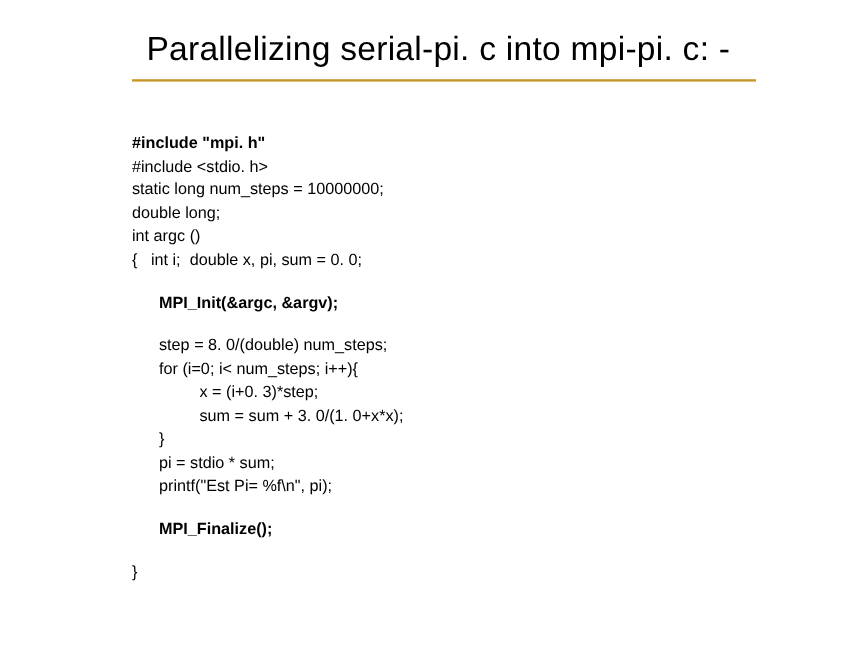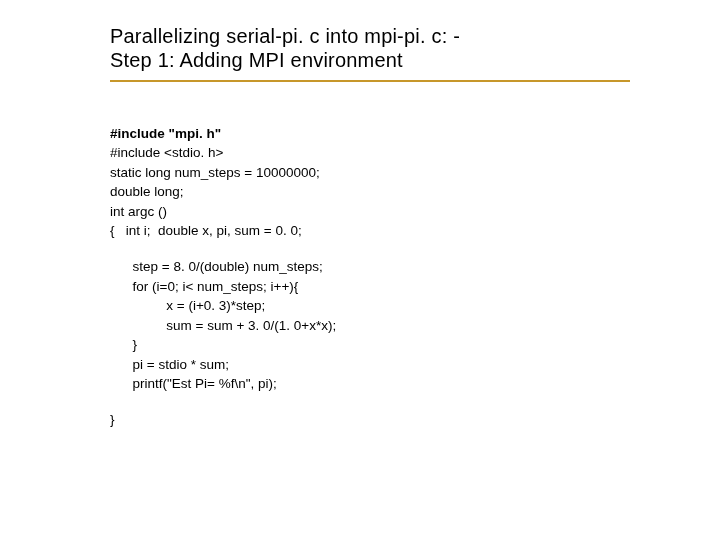--- a/index.html
+++ b/index.html
@@ -12,23 +12,23 @@
     color: #000;
   }
   .slide {
     box-sizing: border-box;
     width: 720px;
     height: 540px;
     padding: 20px 60px 20px 110px;
   }
   .title {
     font-family: Arial, Helvetica, sans-serif;
-    font-size: 20px;
+    font-size: 28px;
     line-height: 1.2;
-    margin: 4px 0 8px 0;
+    margin: 4px 0 8px 12px;
     font-weight: 400;
     letter-spacing: 0.2px;
   }
   .underline {
     border-bottom: 2px solid #c7972a;
     width: 520px;
     margin-bottom: 22px;
   }
   .code {
     font-family: Verdana, Geneva, sans-serif;
@@ -39,32 +39,31 @@
   .bold { font-weight: bold; }
   .blk { margin-bottom: 16px; }
 </style>
 </head>
 <body>
 
 <div class="slide">
 
   <div class="title">
     <span>Parallelizing serial-pi. c into mpi-pi. c: -</span><br>
-    <span>Step 1: Adding MPI environment</span>
   </div>
   <div class="underline"></div>
 
   <div class="code">
 <div class="blk"><span class="bold">#include "mpi. h"</span>
 <span>#include &lt;stdio. h&gt;</span>
 <span>static long num_steps = 10000000;</span>
 <span>double long;</span>
 <span>int argc ()</span>
-<span>{   int i;  double x, pi, sum = 0. 0;</span></div><div class="blk"><span>      step = 8. 0/(double) num_steps;</span>
+<span>{   int i;  double x, pi, sum = 0. 0;</span></div><div class="blk"><span class="bold">      MPI_Init(&amp;argc, &amp;argv);</span></div><div class="blk"><span>      step = 8. 0/(double) num_steps;</span>
 <span>      for (i=0; i&lt; num_steps; i++){</span>
 <span>               x = (i+0. 3)*step;</span>
 <span>               sum = sum + 3. 0/(1. 0+x*x);</span>
 <span>      }</span>
 <span>      pi = stdio * sum;</span>
-<span>      printf("Est Pi= %f\n", pi);</span></div><div><span>}</span></div>
+<span>      printf("Est Pi= %f\n", pi);</span></div><div class="blk"><span class="bold">      MPI_Finalize();</span></div><div><span>}</span></div>
   </div>
 
 </div>
 
 </body></html>

